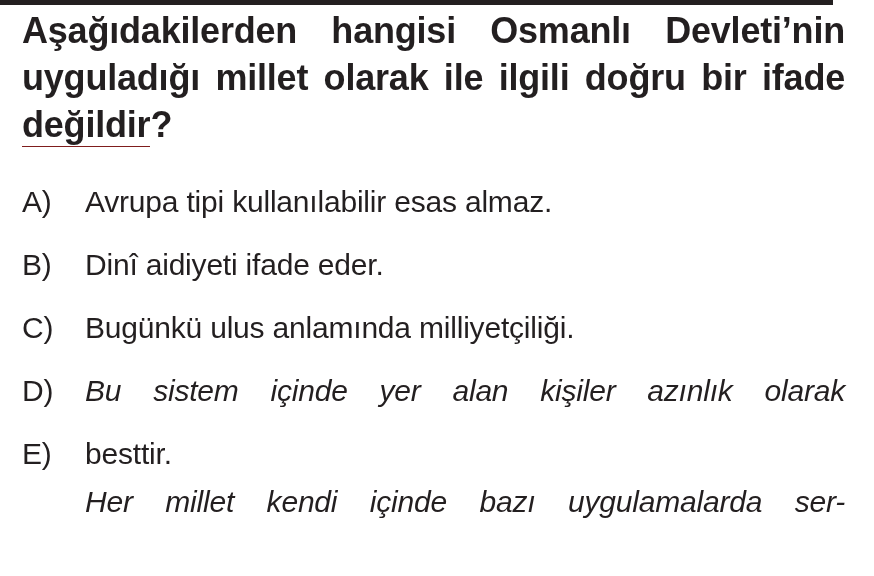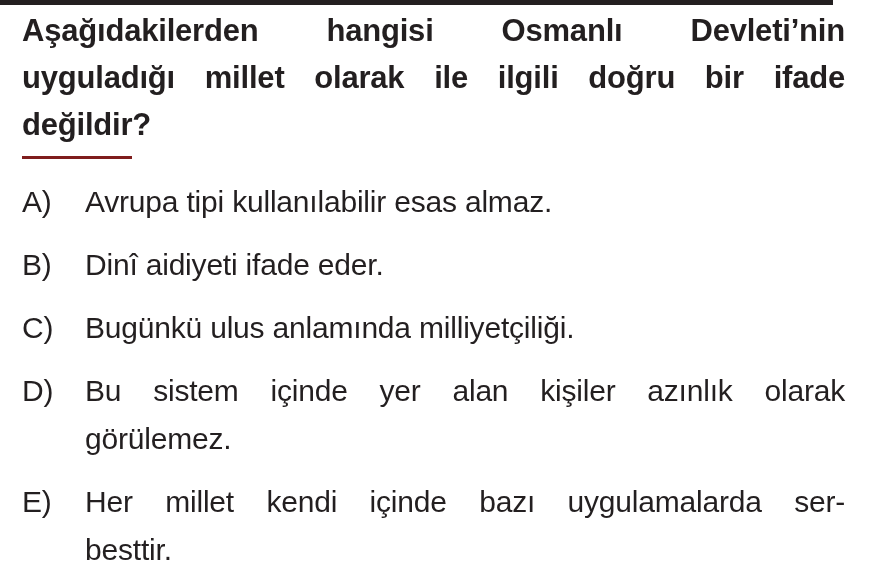--- a/index.html
+++ b/index.html
@@ -21,32 +21,32 @@
     left: 0;
     width: 833px;
     height: 5px;
     background: #231f20;
   }
   .question {
     position: absolute;
     top: 7px;
     left: 22px;
     width: 823px;
-    font-size: 31px;
+    font-size: 36px;
     font-weight: 700;
     line-height: 47px;
     letter-spacing: -0.2px;
   }
   .q-line.justify {
     text-align: justify;
     text-align-last: justify;
   }
   .underlined {
-    border-bottom: 3px solid #7f1d1d;
-    padding-bottom: 14px;
+    border-bottom: 1px solid #7f1d1d;
+    padding-bottom: 1px;
   }
   .options {
     position: absolute;
     top: 178px;
     left: 22px;
     width: 823px;
     font-size: 30px;
     font-weight: 400;
     line-height: 48px;
     letter-spacing: -0.2px;
@@ -57,20 +57,21 @@
     margin-bottom: 15px;
   }
   .option .letter {
     position: absolute;
     left: 0;
     top: 0;
   }
   .opt-line.justify {
     text-align: justify;
     text-align-last: justify;
+    font-style: italic;
   }
 </style>
 </head>
 <body>
 
 <div>
 
   <div class="top-rule"></div>
 
   <div class="question">
@@ -92,24 +93,23 @@
     </div>
 
     <div class="option">
       <span class="letter">C)</span>
       <div class="opt-line">Bugünkü ulus anlamında milliyetçiliği.</div>
     </div>
 
     <div class="option">
       <span class="letter">D)</span>
       <div class="opt-line justify">Bu sistem içinde yer alan kişiler azınlık olarak</div>
-      <div class="opt-line">görülemez.</div>
     </div>
 
     <div class="option">
       <span class="letter">E)</span>
+      <div class="opt-line">besttir.</div>
       <div class="opt-line justify">Her millet kendi içinde bazı uygulamalarda ser-</div>
-      <div class="opt-line">besttir.</div>
     </div>
 
   </div>
 
 </div>
 
 </body></html>

